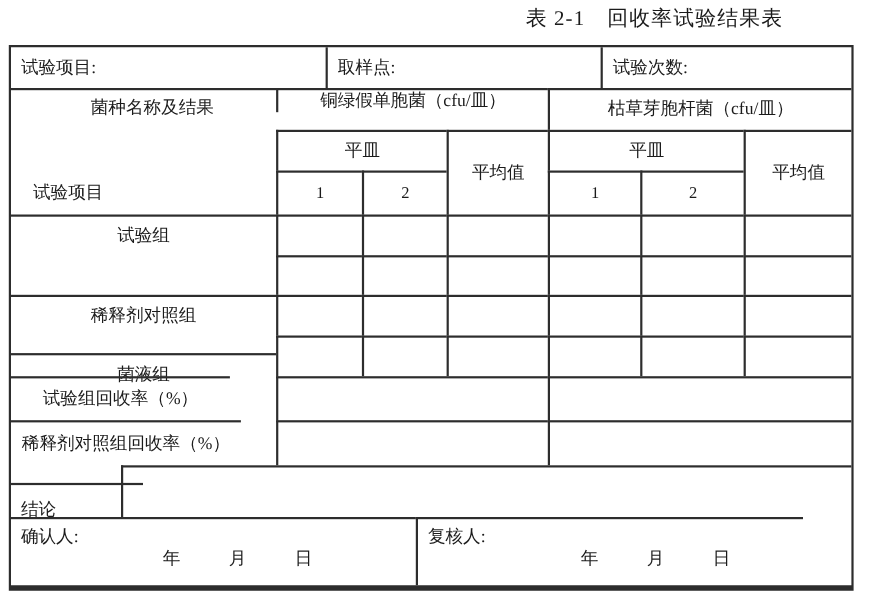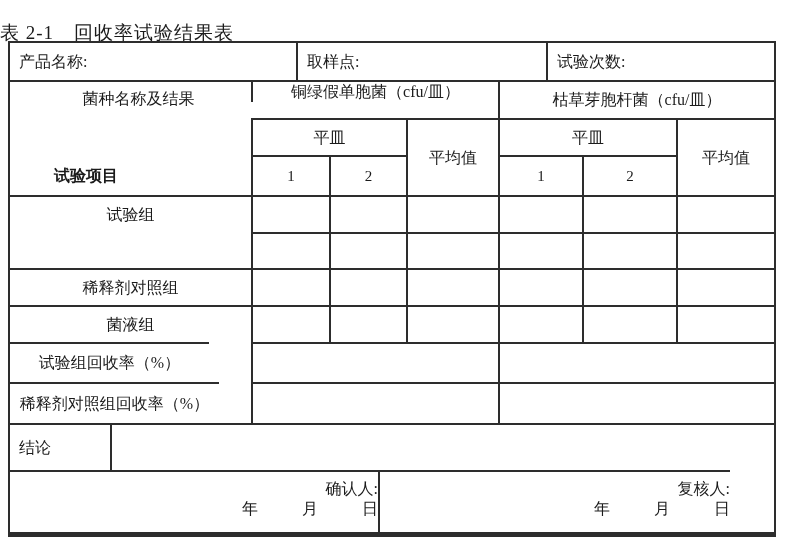--- a/index.html
+++ b/index.html
@@ -3,22 +3,22 @@
 <meta charset="utf-8">
 <style>
   html,body { margin:0; padding:0; background:#ffffff; }
   body {
     width:793px; height:549px; overflow:hidden;
     font-family:"Liberation Serif","DejaVu Serif",serif;
     color:#1b1b1b;
   }
   .page { position:relative; width:793px; height:549px; background:#ffffff; }
   .doc-title {
-    position:absolute; top:20px; left:0; width:712px;
-    text-align:left; font-size:19px; letter-spacing:1px;
+    position:absolute; top:4px; left:0; width:712px;
+    text-align:right; font-size:19px; letter-spacing:1px;
   }
   .tbl {
     position:absolute; left:8px; top:41px; width:768px; height:496px;
     box-sizing:border-box;
     border:2px solid #2d2d2d; border-bottom-width:5px;
     background:#ffffff;
   }
   .cell {
     position:absolute; box-sizing:border-box;
     border-left:2px solid #2d2d2d; border-top:2px solid #2d2d2d;
@@ -27,39 +27,39 @@
   }
   .nl { border-left:none; }
   .nt { border-top:none; }
   .lft { justify-content:flex-start; padding-left:9px; }
   .num { font-size:15px; }
   .corner {
     flex-direction:column; align-items:stretch; justify-content:space-between;
     padding:7px 0 9px 0;
   }
   .corner .top { text-align:center; padding-left:16px; }
-  .corner .bot { padding-left:44px;font-weight:bold; }
+  .corner .bot { padding-left:20px; }
   .sig {
-    flex-direction:column; align-items:flex-end; justify-content:space-between;
+    flex-direction:column; align-items:flex-start; justify-content:space-between;
     padding:7px 0 17px 0;
   }
   .sig .who { padding-left:9px; }
   .sig .date { display:flex; padding-left:138px; gap:44px; }
 </style>
 </head>
 <body>
 
 <div class="page">
 
   <div class="doc-title">表 2-1　回收率试验结果表</div>
 
   <div class="tbl">
 
     <div class="cell lft nl nt" style="left:0;top:0;width:286px;height:37px">
-      <span>产品名称:</span>
+      <span>试验项目:</span>
     </div>
     <div class="cell lft nt" style="left:286px;top:0;width:250px;height:37px">
       <span>取样点:</span>
     </div>
     <div class="cell lft nt" style="left:536px;top:0;width:228px;height:37px">
       <span>试验次数:</span>
     </div>
 
     <div class="cell corner nl" style="left:0;top:37px;width:241px;height:115px">
       <div class="top">菌种名称及结果</div>
@@ -119,21 +119,21 @@
     <div class="cell nl" style="left:0;top:225px;width:241px;height:37px">
       <span>稀释剂对照组</span>
     </div>
     <div class="cell" style="left:241px;top:225px;width:78px;height:37px"></div>
     <div class="cell" style="left:319px;top:225px;width:77px;height:37px"></div>
     <div class="cell" style="left:396px;top:225px;width:92px;height:37px"></div>
     <div class="cell" style="left:488px;top:225px;width:84px;height:37px"></div>
     <div class="cell" style="left:572px;top:225px;width:94px;height:37px"></div>
     <div class="cell" style="left:666px;top:225px;width:98px;height:37px"></div>
 
-    <div class="cell nl" style="left:0;top:262px;width:241px;height:37px">
+    <div class="cell nl" style="left:0;top:278px;width:241px;height:37px">
       <span>菌液组</span>
     </div>
     <div class="cell" style="left:241px;top:262px;width:78px;height:37px"></div>
     <div class="cell" style="left:319px;top:262px;width:77px;height:37px"></div>
     <div class="cell" style="left:396px;top:262px;width:92px;height:37px"></div>
     <div class="cell" style="left:488px;top:262px;width:84px;height:37px"></div>
     <div class="cell" style="left:572px;top:262px;width:94px;height:37px"></div>
     <div class="cell" style="left:666px;top:262px;width:98px;height:37px"></div>
 
     <div class="cell nl" style="left:0;top:299px;width:199px;height:40px">
@@ -141,21 +141,21 @@
     </div>
     <div class="cell" style="left:241px;top:299px;width:247px;height:40px"></div>
     <div class="cell" style="left:488px;top:299px;width:276px;height:40px"></div>
 
     <div class="cell nl" style="left:0;top:339px;width:209px;height:41px">
       <span>稀释剂对照组回收率（%）</span>
     </div>
     <div class="cell" style="left:241px;top:339px;width:247px;height:41px"></div>
     <div class="cell" style="left:488px;top:339px;width:276px;height:41px"></div>
 
-    <div class="cell lft nl" style="left:0;top:380px;width:120px;height:47px">
+    <div class="cell lft nl" style="left:0;top:396px;width:120px;height:47px">
       <span>结论</span>
     </div>
     <div class="cell" style="left:100px;top:380px;width:664px;height:47px"></div>
 
     <div class="cell sig nl" style="left:0;top:427px;width:368px;height:62px">
       <div class="who">确认人:</div>
       <div class="date">
         <span>年</span>
         <span>月</span>
         <span>日</span>

